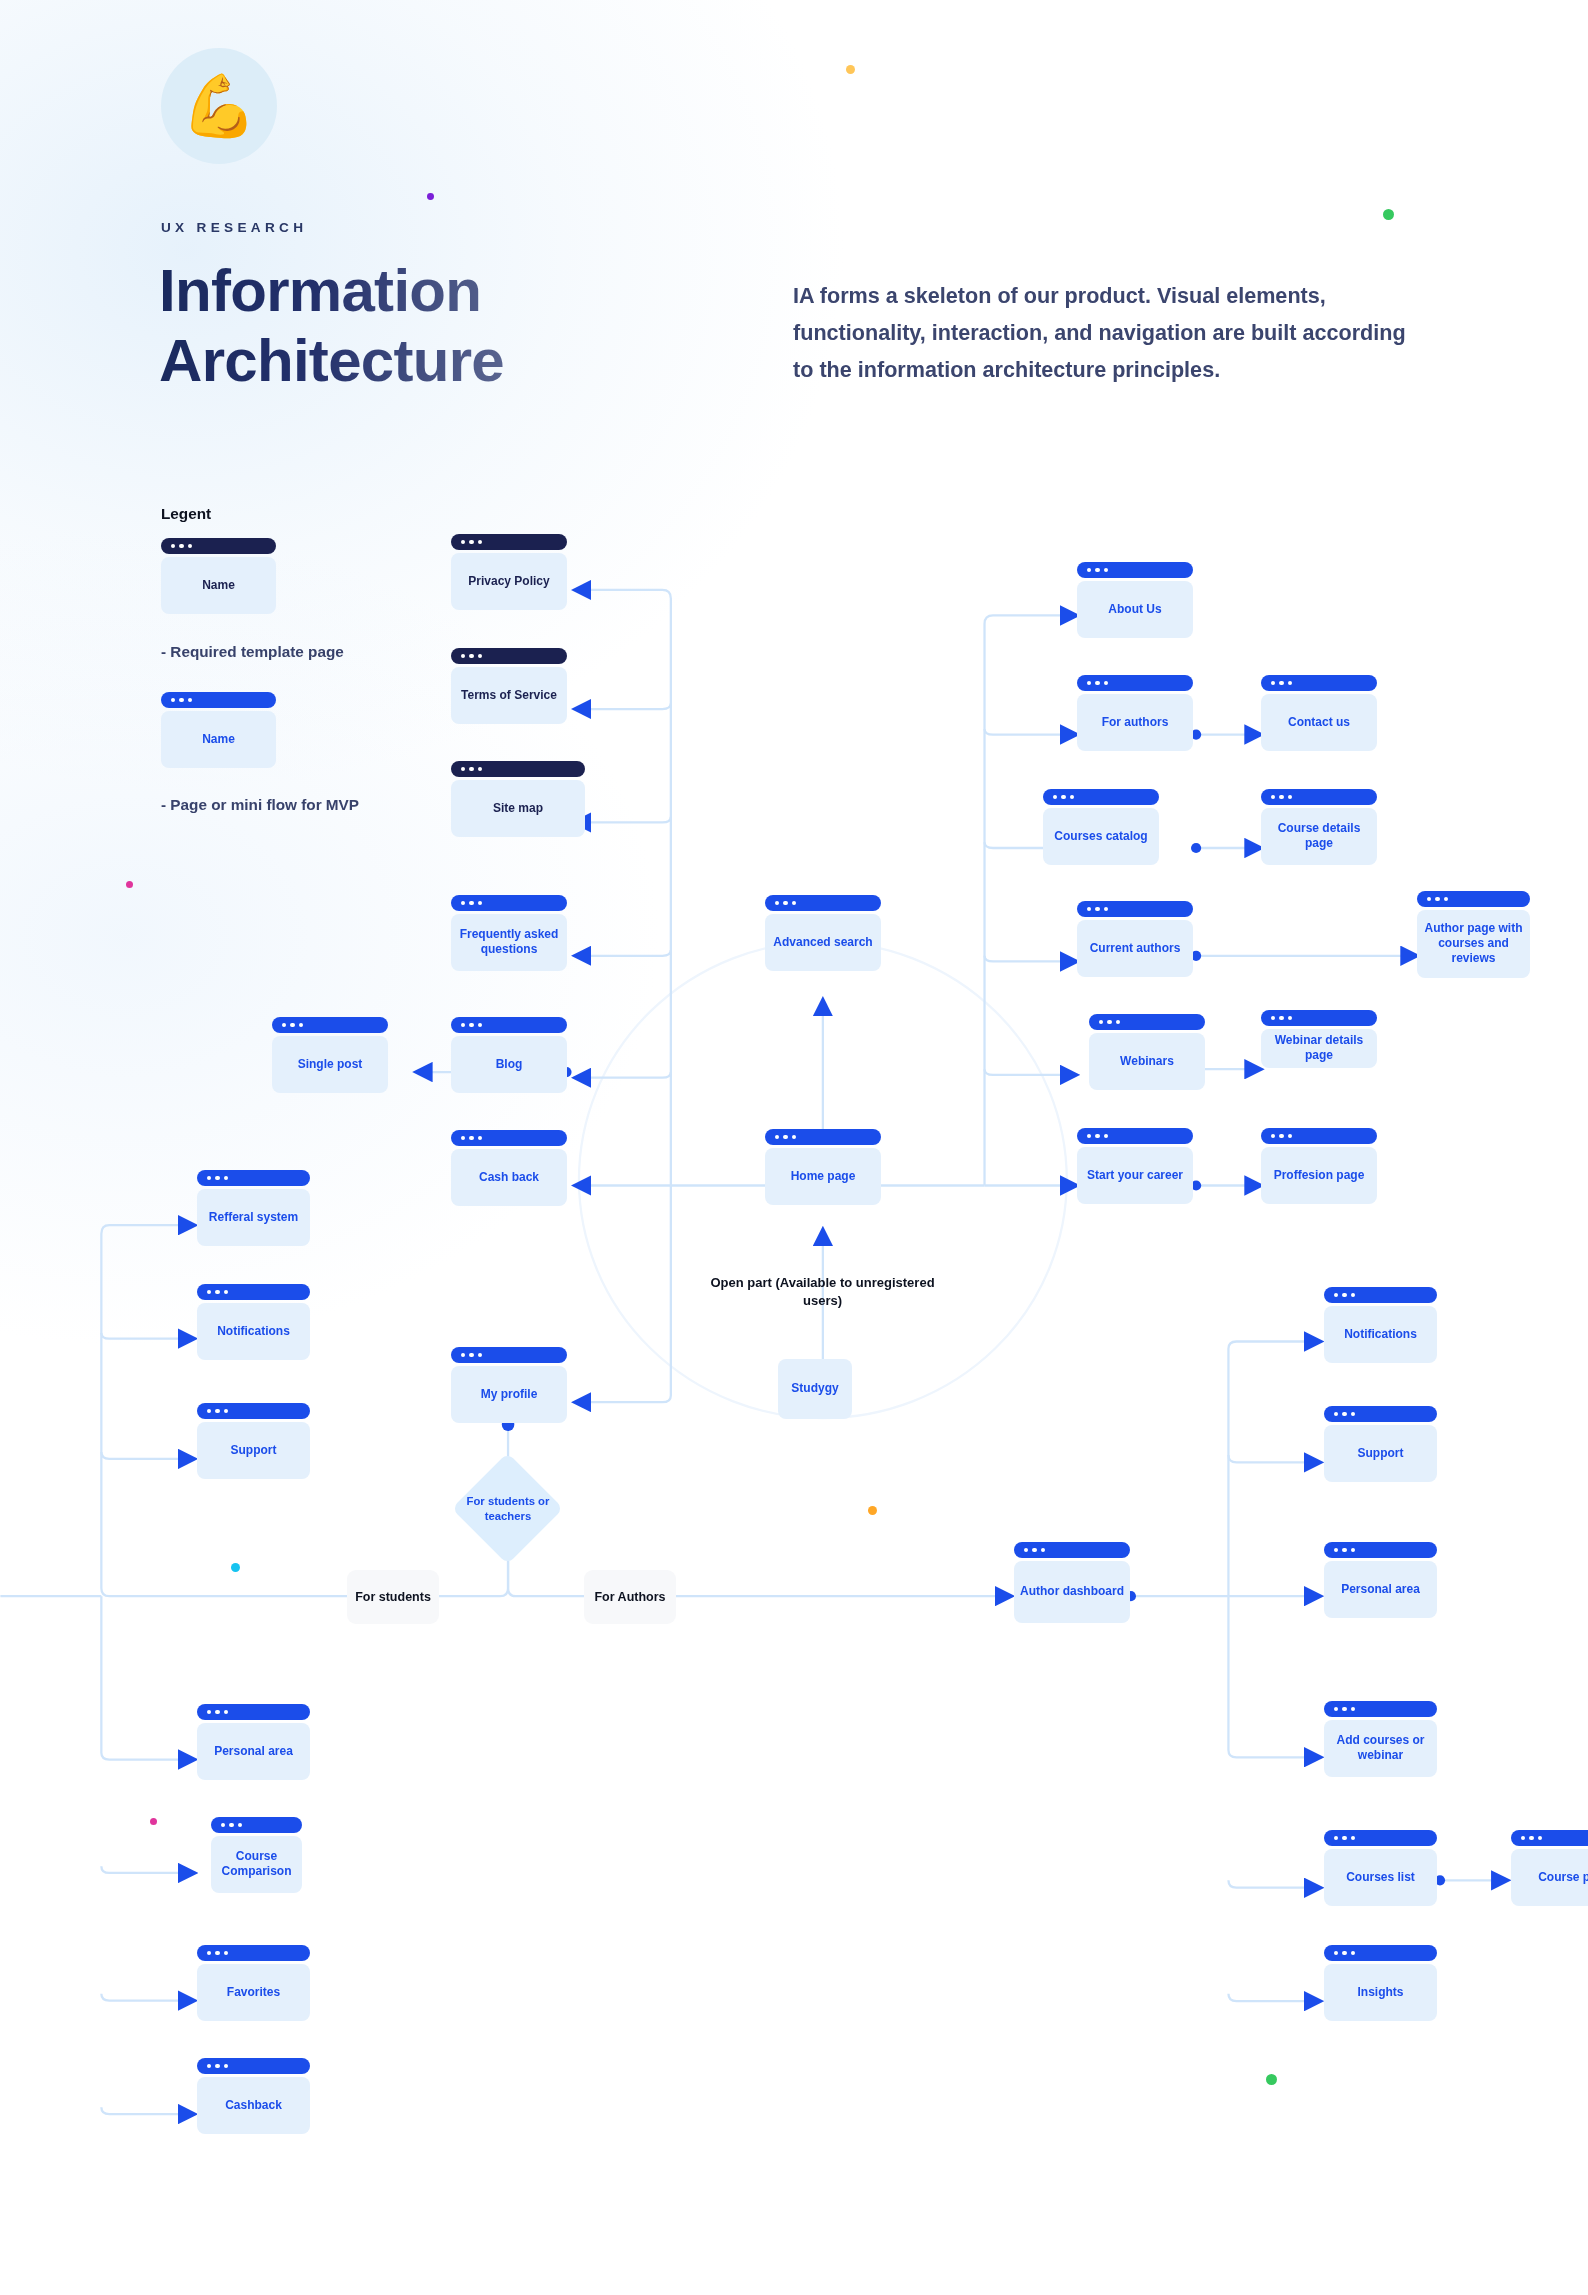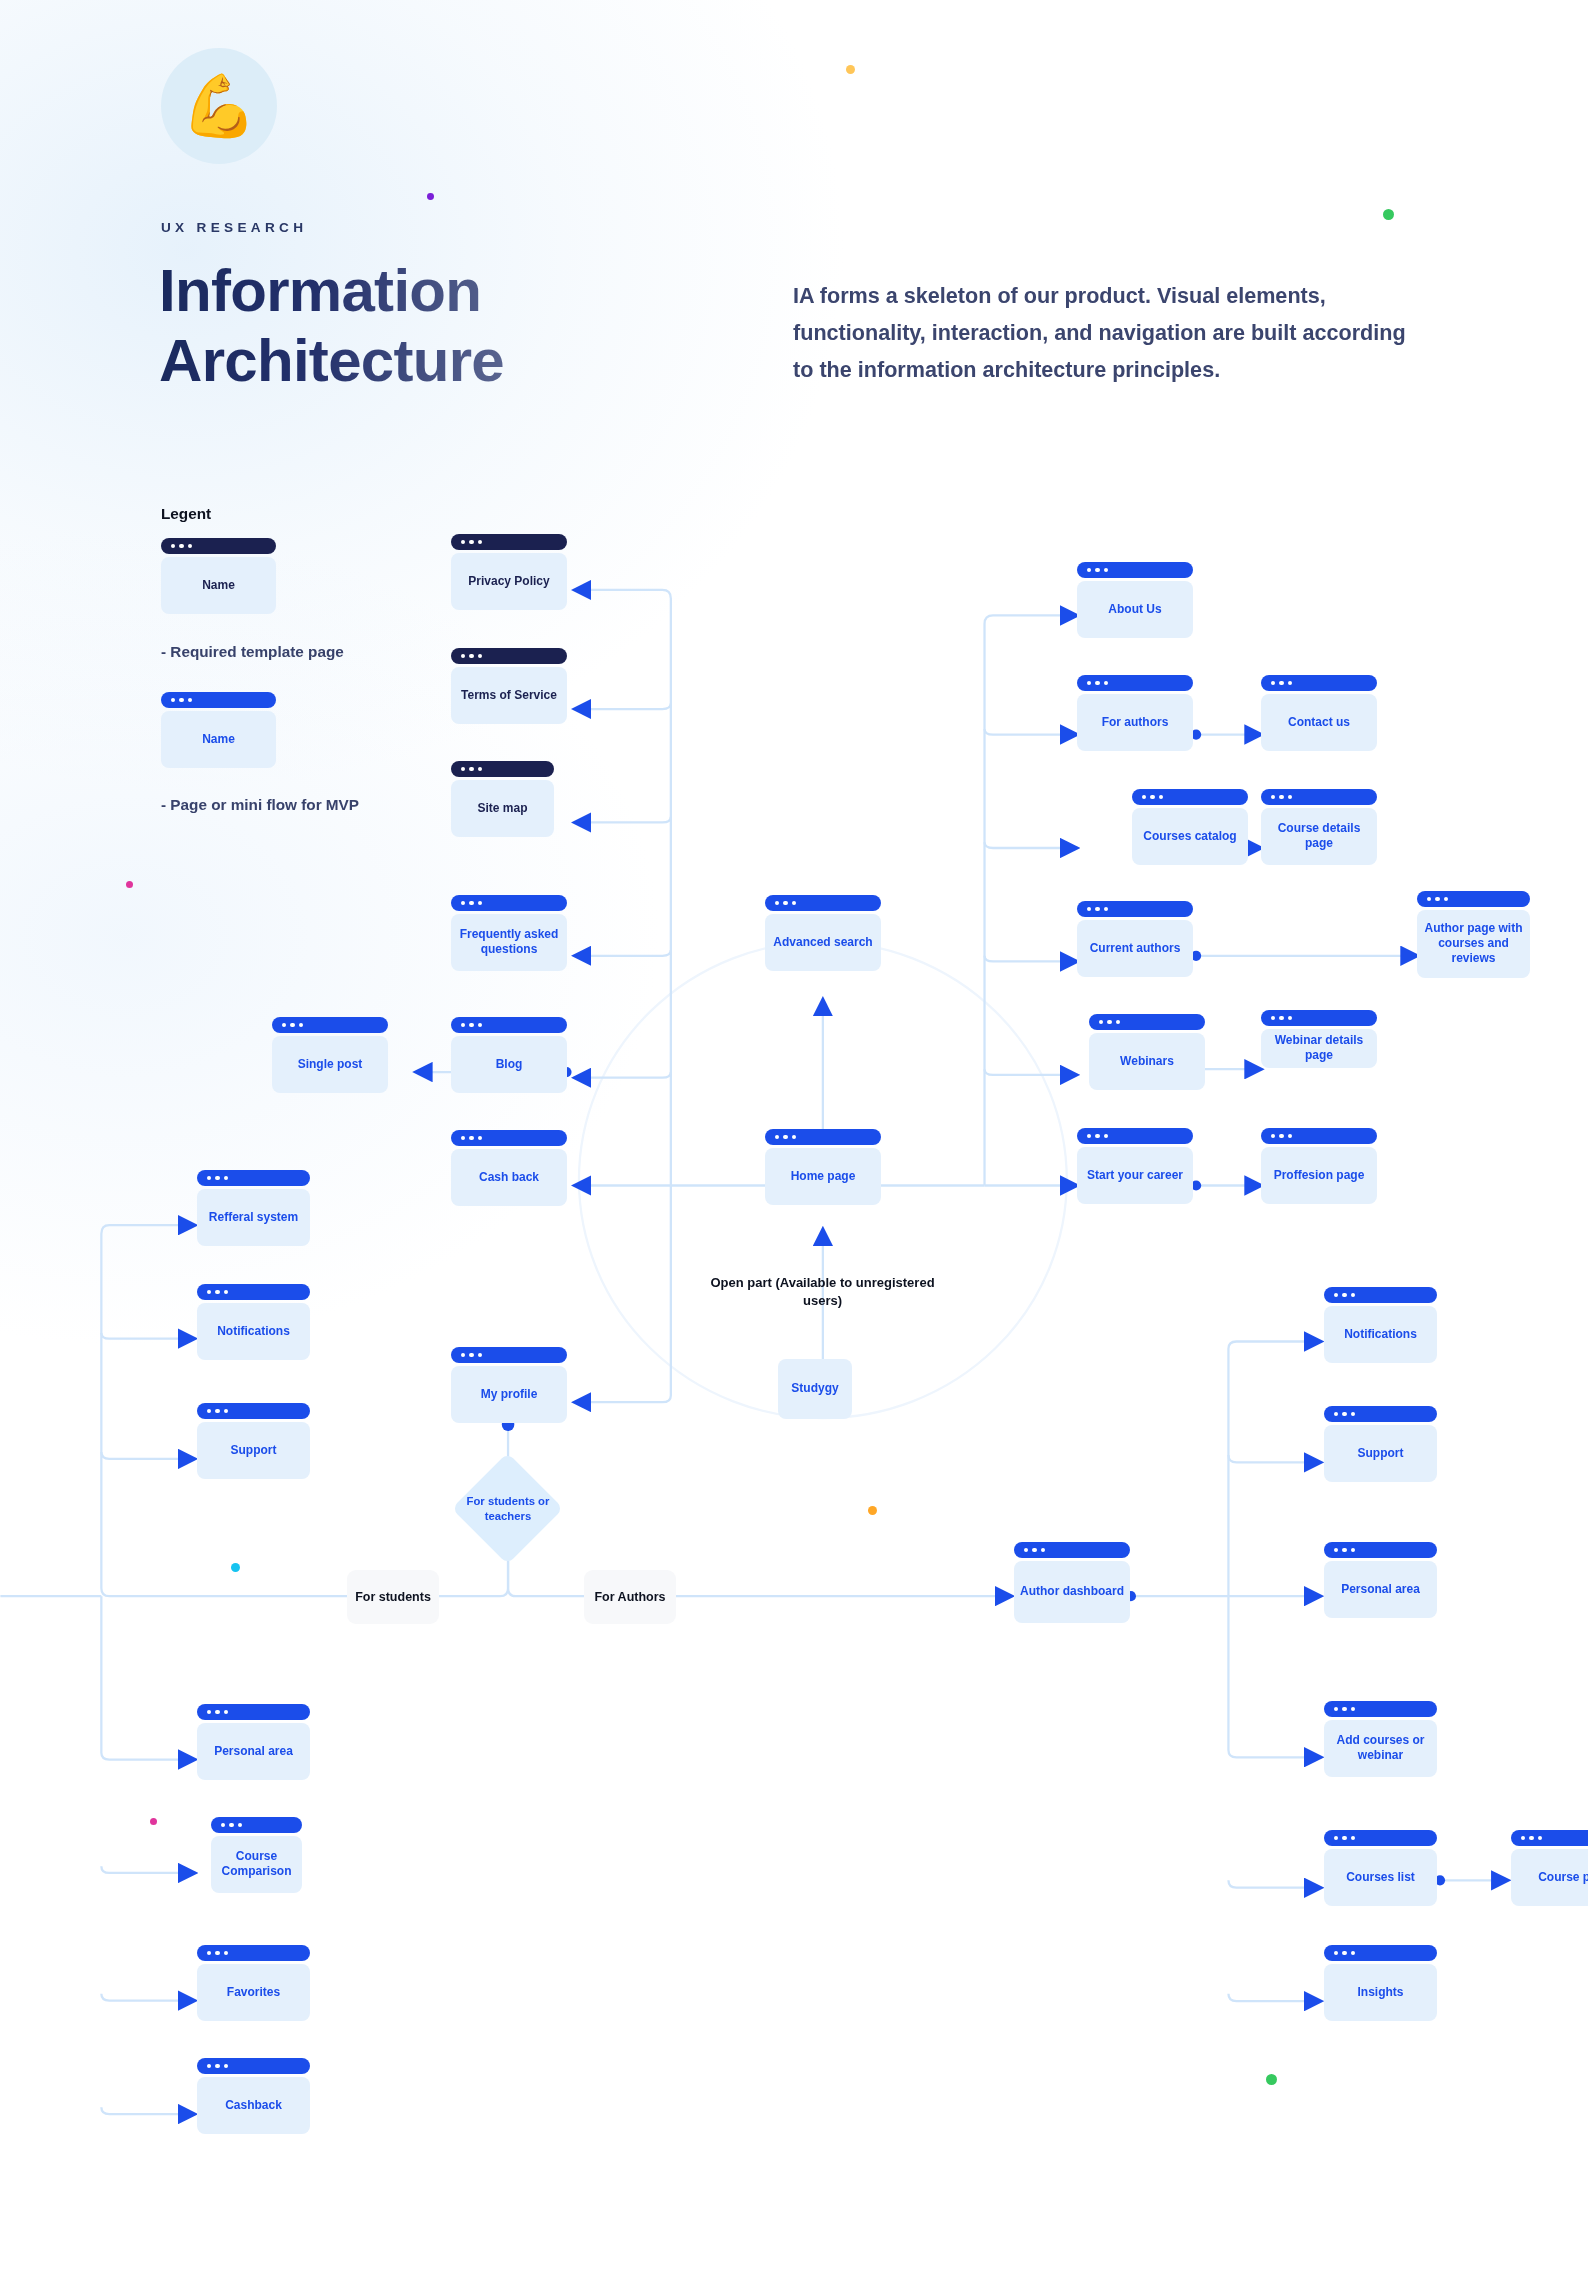--- a/index.html
+++ b/index.html
@@ -250,21 +250,21 @@
 
 <div class="node dark" style="left:451px; top:648px; width:116px;">
   <div class="bar">
       <i></i>
       <i></i>
       <i></i>
     </div>
   <div class="body" style="height:57px;">Terms of Service</div>
 </div>
 
-<div class="node dark" style="left:451px; top:761px; width:103px;">
+<div class="node dark" style="left:451px; top:761px; width:134px;">
   <div class="bar">
       <i></i>
       <i></i>
       <i></i>
     </div>
   <div class="body" style="height:57px;">Site map</div>
 </div>
 
 <div class="node blue" style="left:451px; top:895px; width:116px;">
   <div class="bar">
@@ -346,21 +346,21 @@
 
 <div class="node blue" style="left:1077px; top:675px; width:116px;">
   <div class="bar">
       <i></i>
       <i></i>
       <i></i>
     </div>
   <div class="body" style="height:57px;">For authors</div>
 </div>
 
-<div class="node blue" style="left:1132px; top:789px; width:116px;">
+<div class="node blue" style="left:1043px; top:789px; width:116px;">
   <div class="bar">
       <i></i>
       <i></i>
       <i></i>
     </div>
   <div class="body" style="height:57px;">Courses catalog</div>
 </div>
 
 <div class="node blue" style="left:1077px; top:901px; width:116px;">
   <div class="bar">

